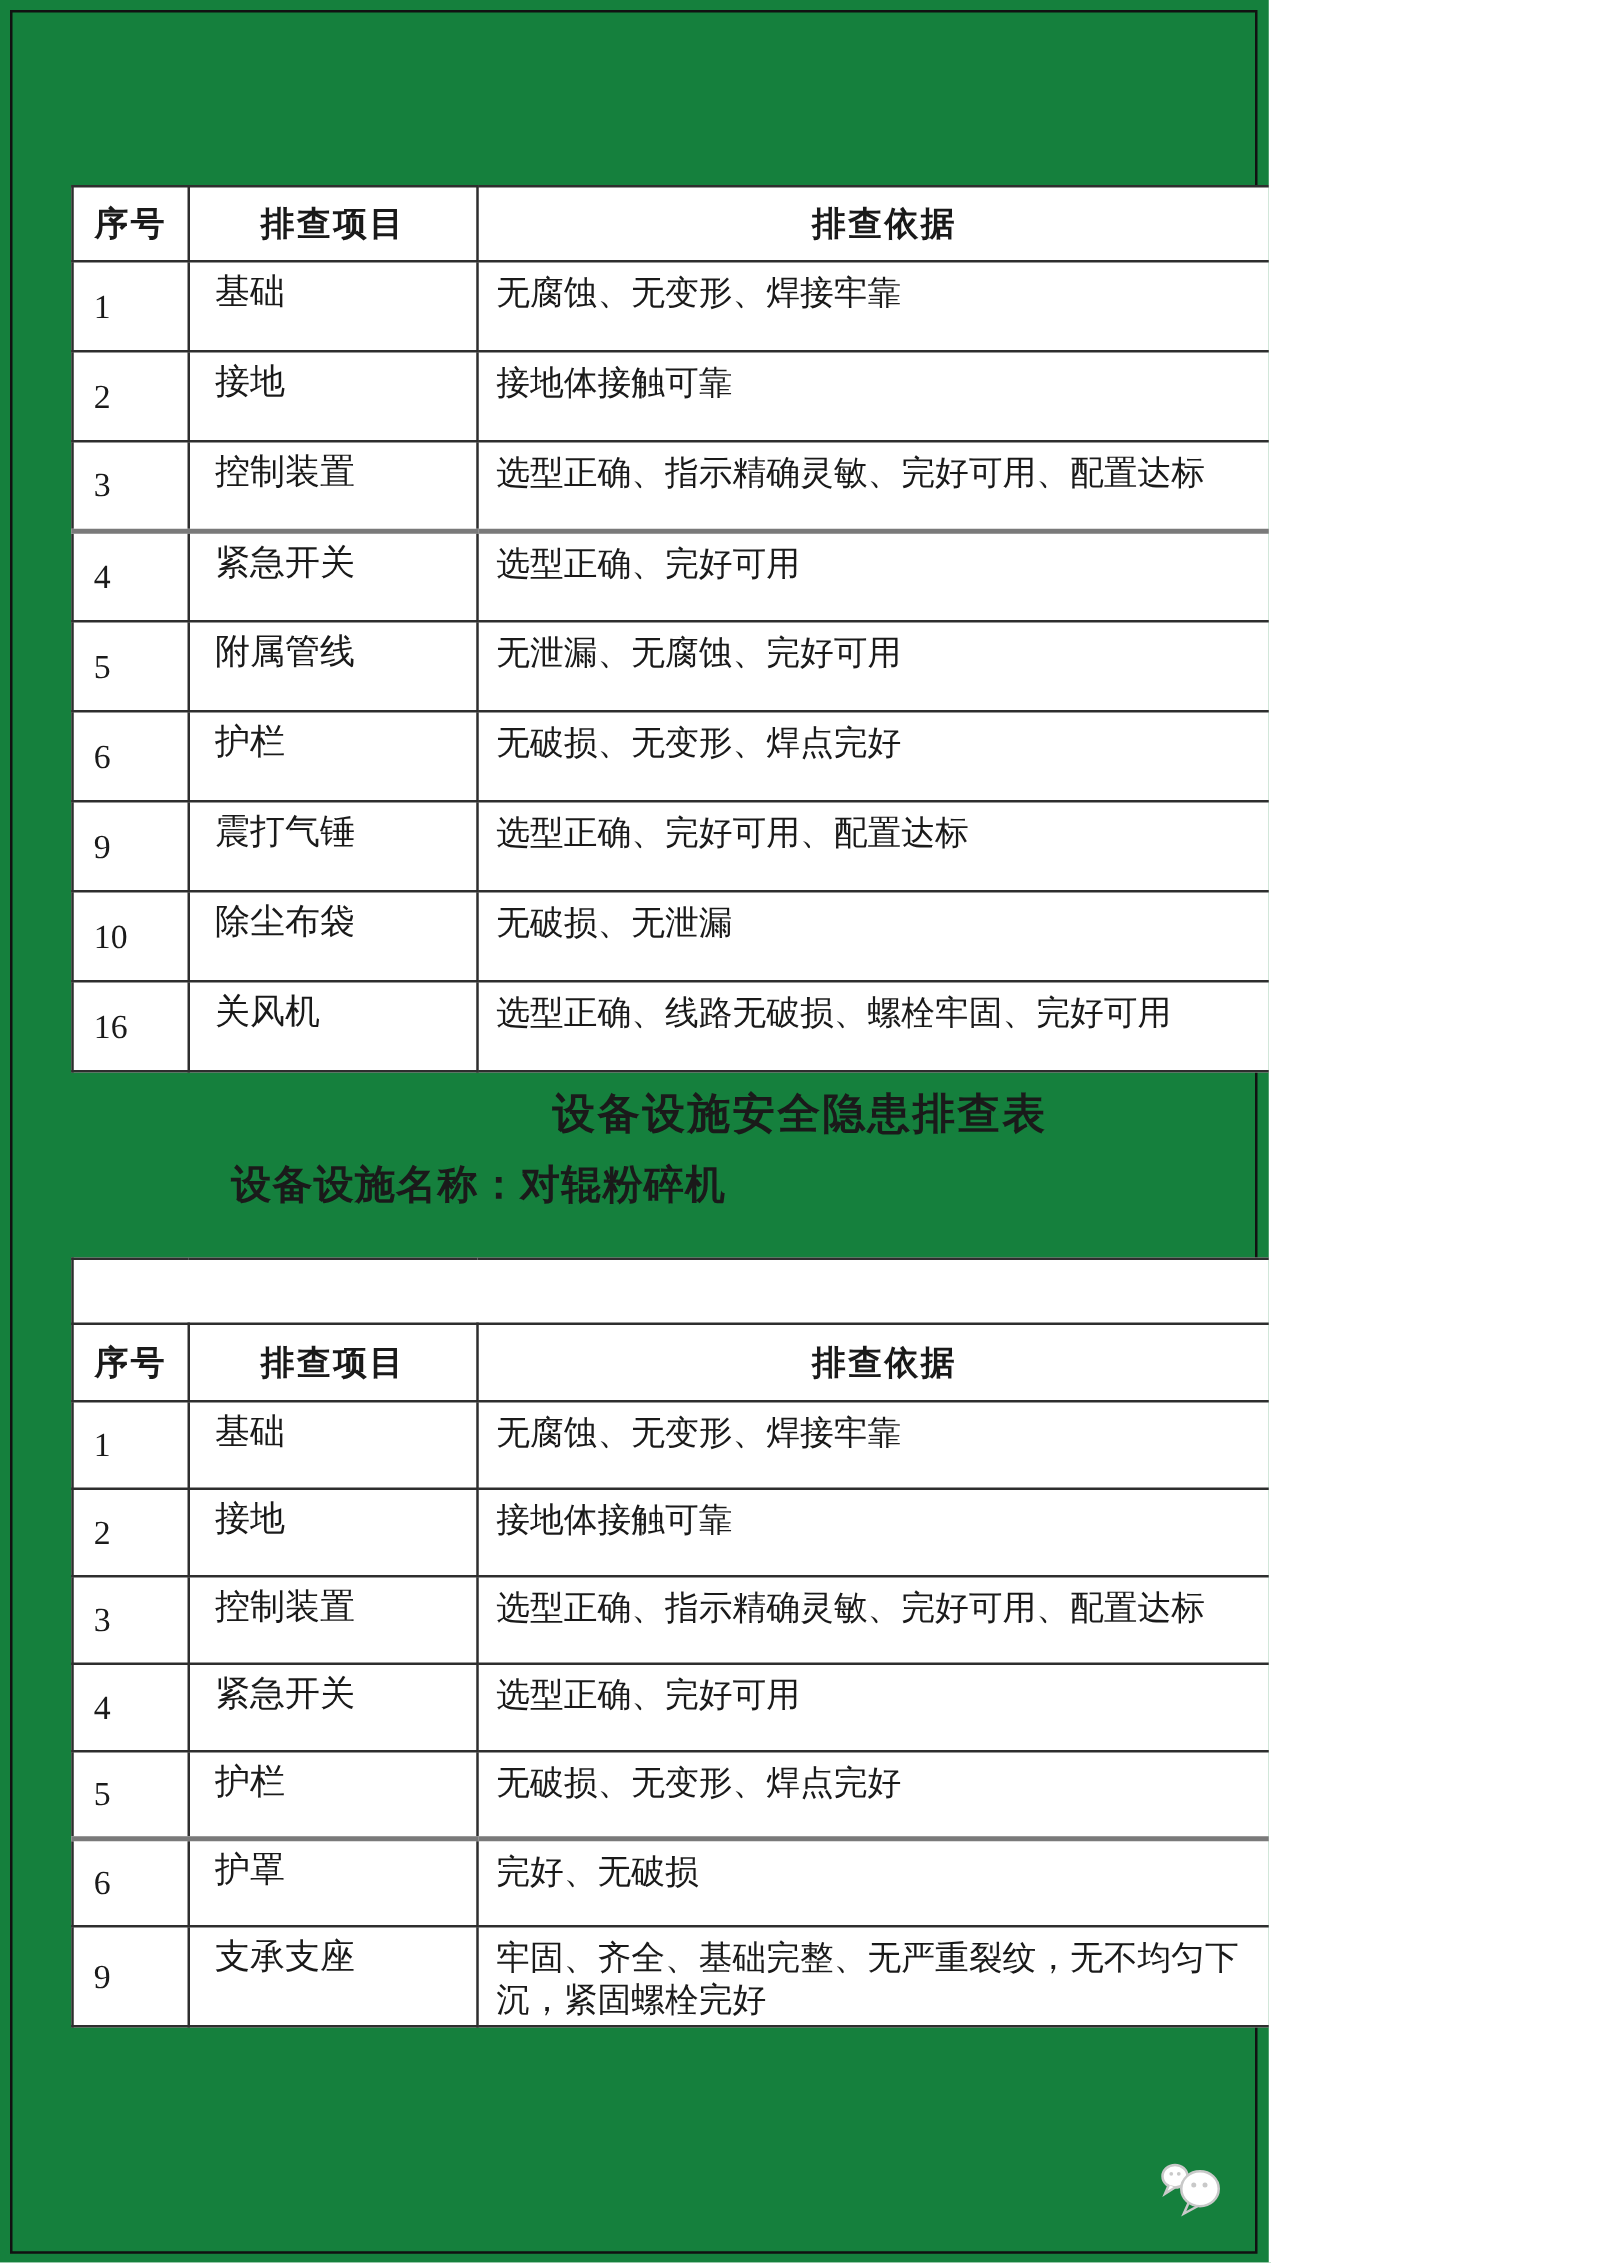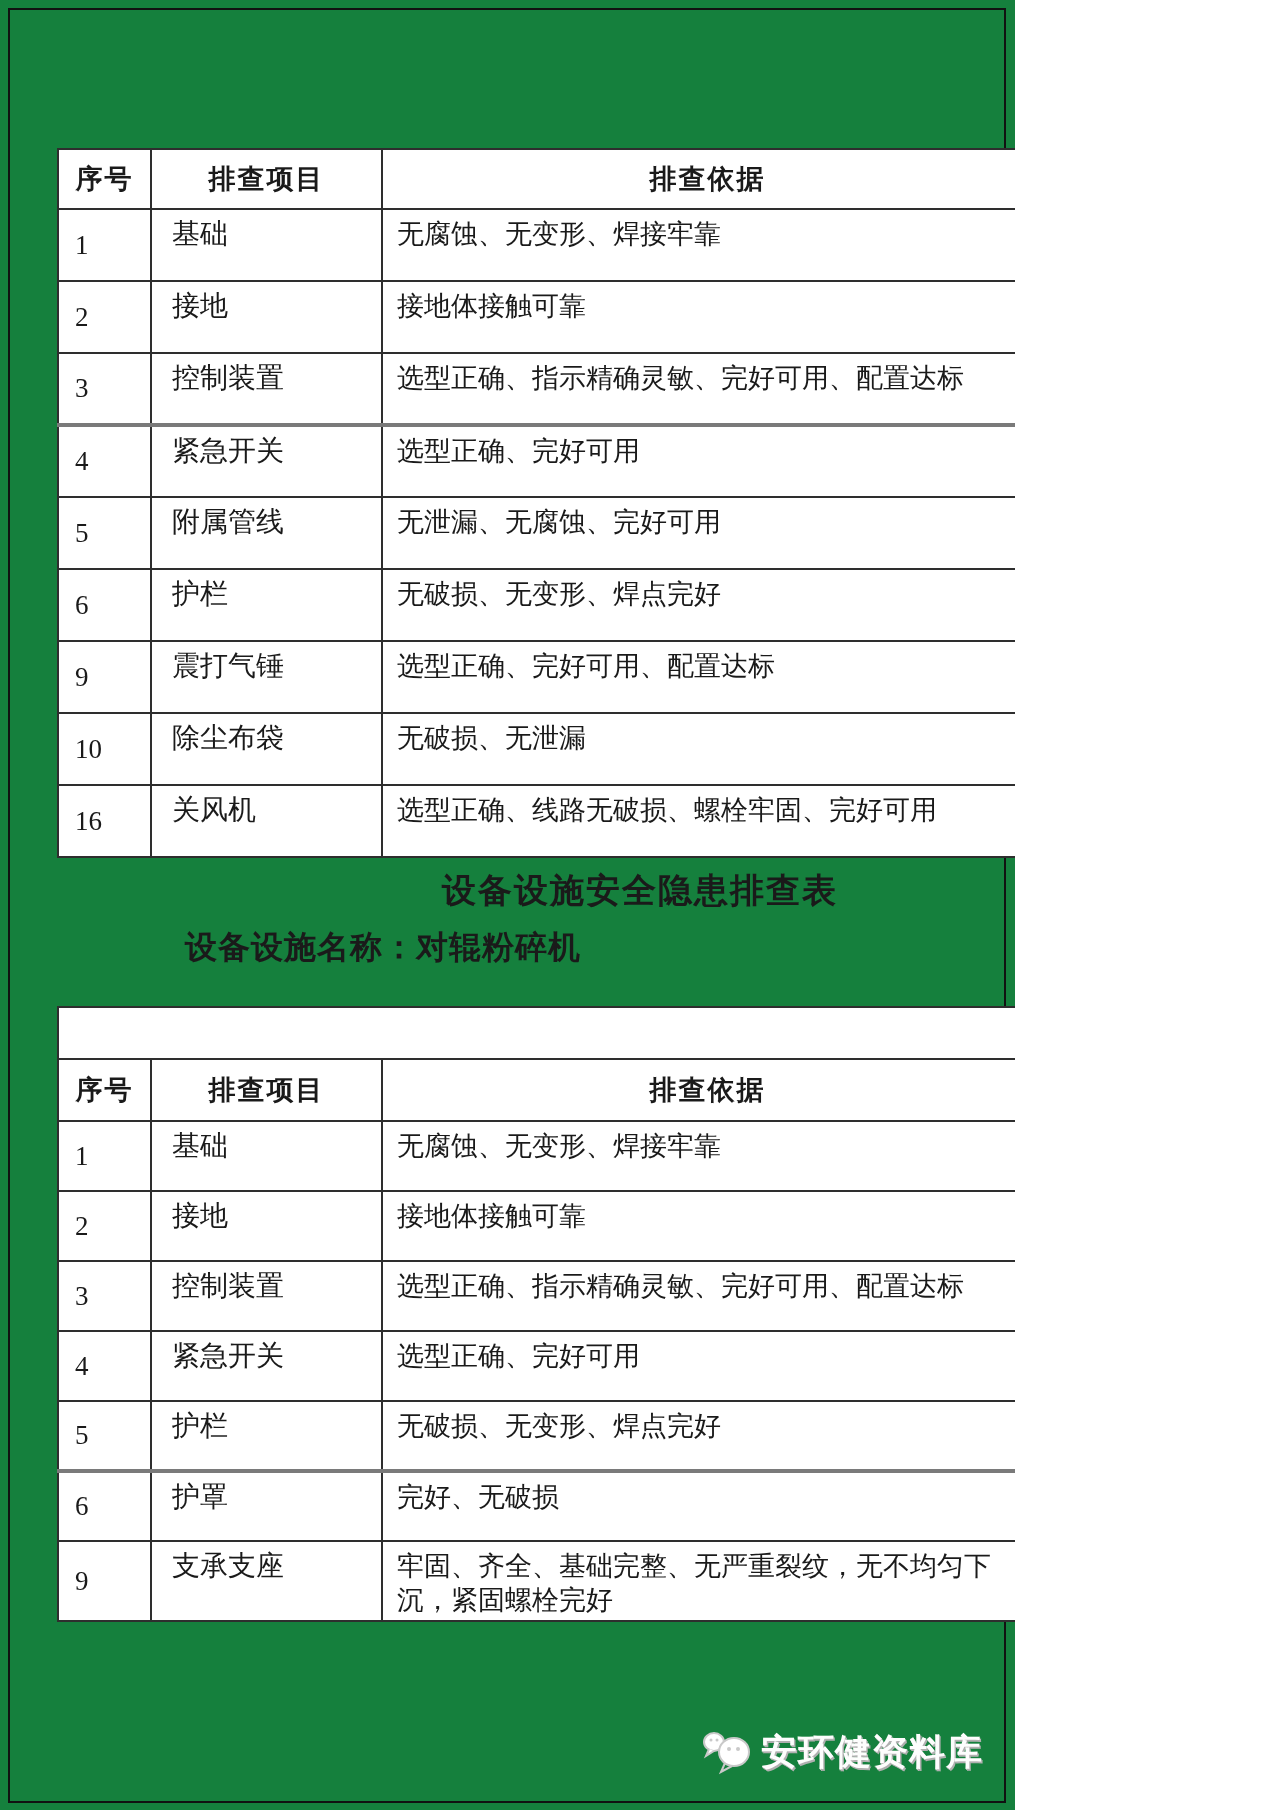--- a/index.html
+++ b/index.html
@@ -235,15 +235,14 @@
         <ellipse cx="33" cy="23" rx="15" ry="14"></ellipse>
         <path d="M24 34 L20 43 L31 37" fill="none"></path>
       </g>
       <g fill="#c9c9c9" stroke="none">
         <circle cx="10" cy="11" r="1.5"></circle>
         <circle cx="16" cy="11" r="1.5"></circle>
         <circle cx="28" cy="20" r="2"></circle>
         <circle cx="37" cy="20" r="2"></circle>
       </g>
     </svg>
-    <span class="wm-text">安环健资料库</span>
   </div>
 </div>
 
 </body></html>

